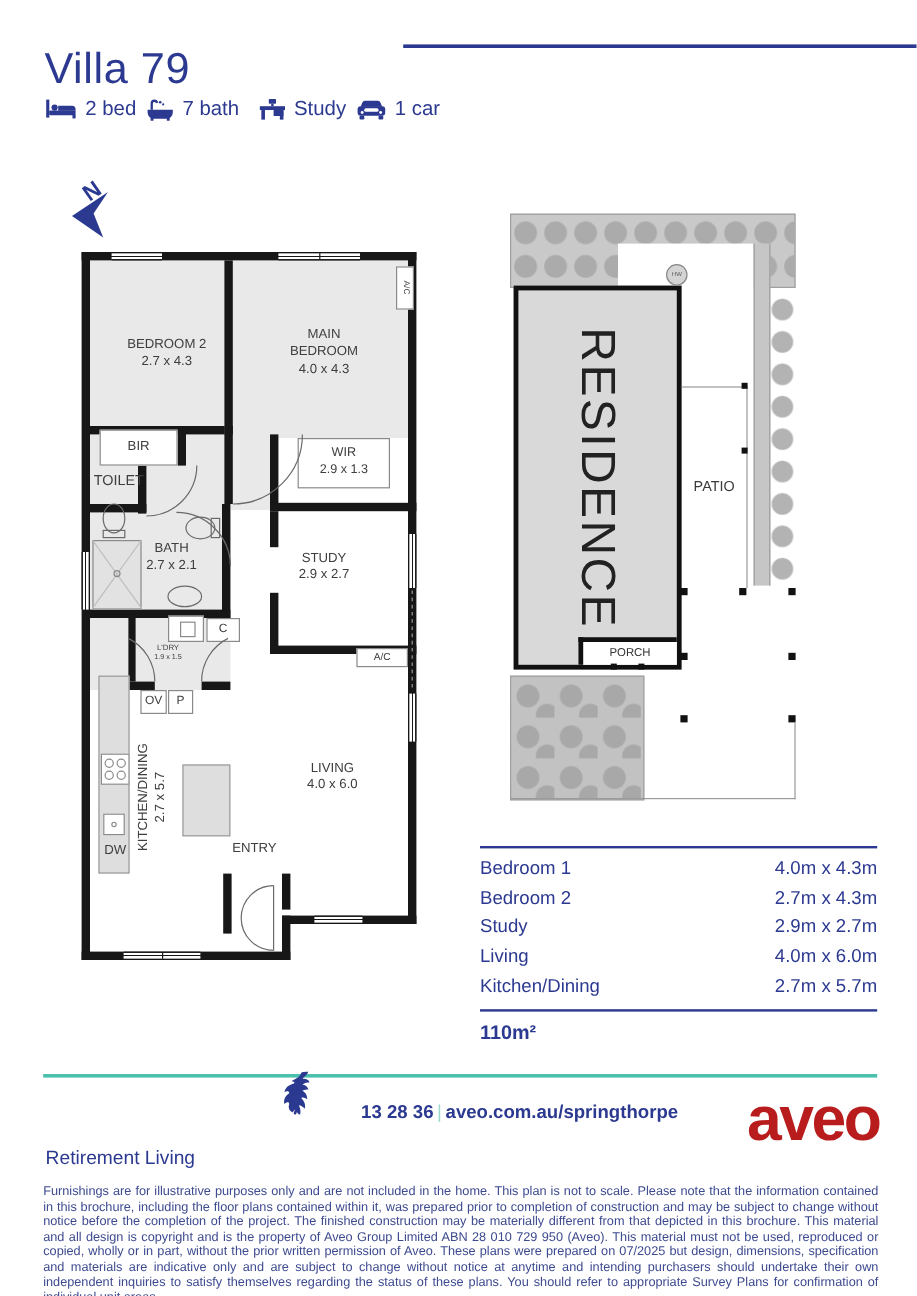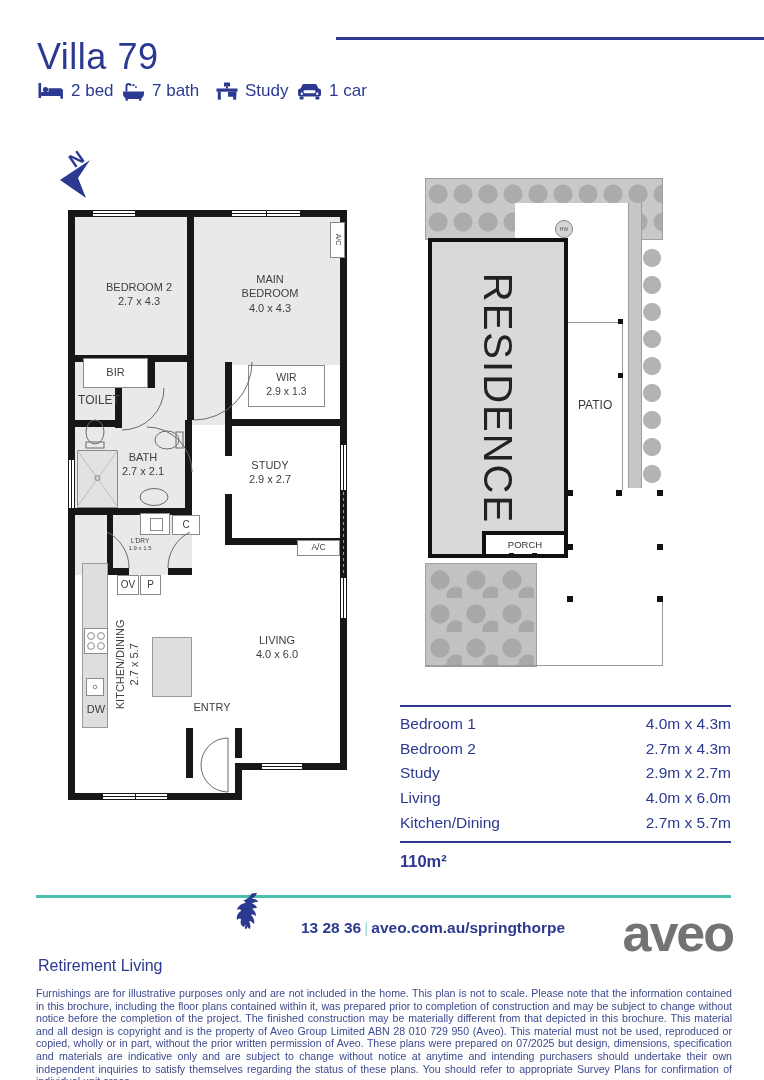--- a/index.html
+++ b/index.html
@@ -42,21 +42,21 @@
   .totrow{display:flex;justify-content:space-between;font-size:16.5px;font-weight:bold;padding-top:9px;}
   
   #tealrule{position:absolute;left:36px;top:895px;width:695px;height:3px;background:#4cc0ae;}
   #spring{position:absolute;left:36px;top:906px;color:#2b3990;font-size:39px;letter-spacing:-.5px;}
   #springleaf{position:absolute;left:224px;top:893px;}
   #retliving{position:absolute;left:38px;top:957px;color:#2b3990;font-size:16px;}
   #contact{position:absolute;left:300px;top:917px;width:266px;text-align:center;color:#2b3990;
            font-size:15.5px;font-weight:bold;line-height:22px;}
   #contact .sep{color:#9fd8cf;font-weight:normal;padding:0 3px;}
   #addr{display:flex;align-items:center;justify-content:center;gap:6px;}
-  #aveologo{position:absolute;left:608px;top:903px;width:125px;text-align:right;color:#737373;
+  #aveologo{position:absolute;left:608px;top:903px;width:125px;text-align:right;color:#b91c1c;
             font-size:52px;font-weight:bold;letter-spacing:-2px;}
   #disclaimer{position:absolute;left:36px;top:987px;width:696px;color:#3d4a8f;font-size:10.6px;
               line-height:12.6px;text-align:justify;}
 </style>
 </head>
 <body>
 
 <div id="page">
 
   <div id="title">Villa 79</div>

